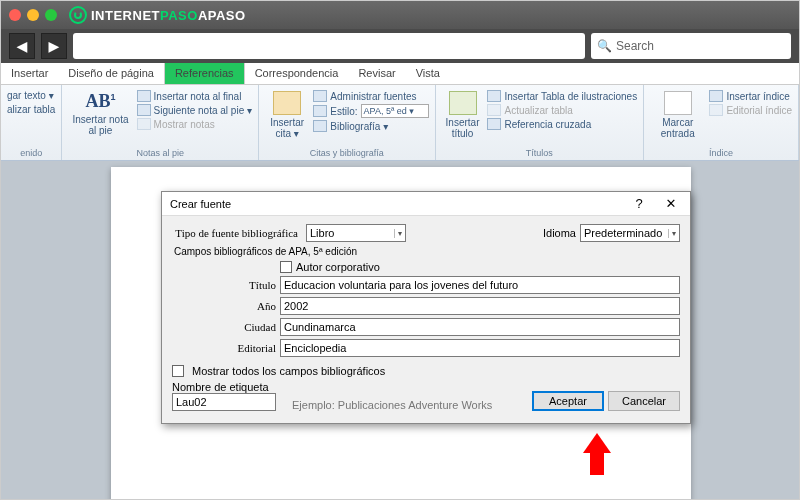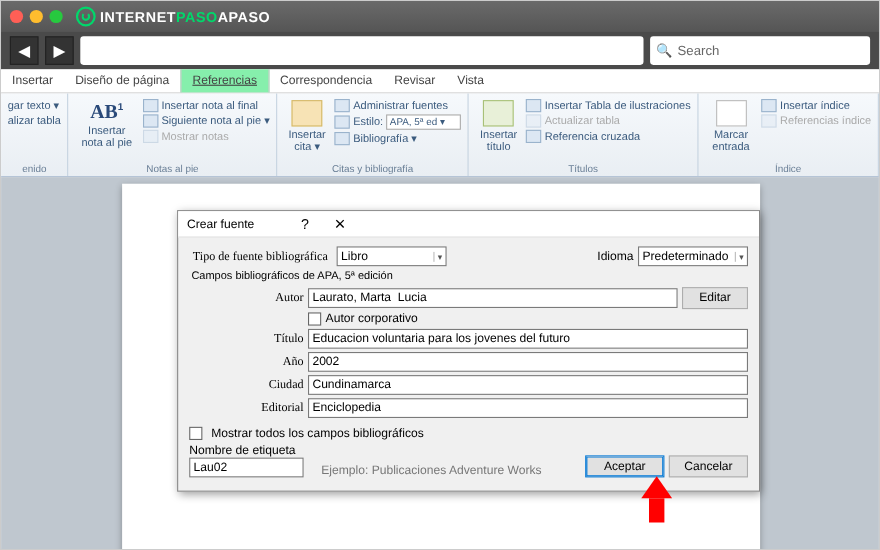--- a/index.html
+++ b/index.html
@@ -16,38 +16,38 @@
 .logo-text { color: #fff; font-weight: bold; font-size: 13px; letter-spacing: 0.5px; }
 .logo-text .g { color: #00d86b; }
 .navbar { height: 34px; display: flex; align-items: center; padding: 4px 8px; gap: 6px; background: #4a4a4a; }
 .navbtn { width: 26px; height: 26px; background: #333; border: 1px solid #222; color: #fff; display: flex; align-items: center; justify-content: center; font-size: 14px; }
 .urlbar { flex: 1; height: 26px; background: #fff; border-radius: 3px; }
 .searchbar { width: 200px; height: 26px; background: #fff; border-radius: 3px; display: flex; align-items: center; padding: 0 6px; color: #666; font-size: 12px; gap: 4px; }
 
 
 .ribbon-tabs { height: 22px; background: #fff; display: flex; border-bottom: 1px solid #ccc; font-size: 11px; }
 .rtab { padding: 4px 10px; color: #444; cursor: pointer; }
-.rtab.active { background: #86efac; border: 1px solid #ccc; border-bottom: none; border-top: none; text-decoration: underline; }
+.rtab.active { background: #22c55e; border: 1px solid #ccc; border-bottom: none; border-top: none; }
 .ribbon { height: 76px; background: linear-gradient(#f6f9fc,#e9eef3); display: flex; border-bottom: 1px solid #b5c4d6; font-size: 10px; color: #3b5b7e; }
 .rgroup { border-right: 1px solid #c6d3e0; padding: 4px 6px 2px; display: flex; flex-direction: column; justify-content: space-between; }
 .rgroup-body { display: flex; gap: 4px; align-items: flex-start; }
 .rgroup-label { text-align: center; font-size: 9px; color: #6a7f96; padding-top: 2px; }
 .vbtn { display: flex; flex-direction: column; align-items: center; gap: 2px; padding: 2px 4px; }
 .vbtn .ic { width: 28px; height: 24px; background: #f7e3b5; border: 1px solid #d4b96a; position: relative; }
 .smallrow { display: flex; align-items: center; gap: 3px; white-space: nowrap; padding: 1px 0; }
 .smic { width: 14px; height: 12px; background: #dce7f3; border: 1px solid #9ab3cc; }
 .stylefield { width: 68px; height: 14px; background: #fff; border: 1px solid #aaa; font-size: 9px; padding: 0 2px; display: inline-flex; align-items: center; }
 
 
 .docarea { position: relative; height: 340px; background: #bfc7cf; overflow: hidden; }
 .page { position: absolute; left: 110px; top: 6px; width: 580px; height: 400px; background: #fff; box-shadow: 0 2px 6px rgba(0,0,0,0.3); }
 
 
 .dialog { position: absolute; left: 160px; top: 30px; width: 530px; background: #f0f0f0; border: 1px solid #888; box-shadow: 2px 3px 8px rgba(0,0,0,0.4); font-size: 11px; color: #000; }
-.dlg-title { height: 24px; display: flex; align-items: center; justify-content: flex-start; padding: 0 4px 0 8px; background: #fff; border-bottom: 1px solid #ddd; gap: 31px; }
+.dlg-title { height: 24px; display: flex; align-items: center; justify-content: space-between; padding: 0 4px 0 8px; background: #fff; border-bottom: 1px solid #ddd; gap: 31px; }
 .dlg-title-right { display: flex; gap: 2px; }
 .dlg-tbtn { width: 30px; height: 20px; display: flex; align-items: center; justify-content: center; font-size: 13px; }
 .dlg-body { padding: 8px 10px; }
 .row { display: flex; align-items: center; margin-bottom: 4px; gap: 4px; }
 .lbl { width: 130px; text-align: right; padding-right: 4px; font-family: Liberation Serif, serif; }
 .sel, .inp { height: 18px; border: 1px solid #7a7a7a; background: #fff; font-size: 11px; padding: 0 3px; }
 .sel { display: flex; align-items: center; justify-content: space-between; }
 .sel .arr { font-size: 8px; color: #555; padding-left: 3px; border-left: 1px solid #bbb; }
 .section-label { font-size: 10px; margin: 4px 0 4px 2px; }
 .fieldrow { display: flex; align-items: center; margin-bottom: 3px; }
@@ -186,21 +186,21 @@
           <div class="ic" style="background:#fff;border-color:#bbb"></div>
           <div style="text-align:center;line-height:1.1">Marcar entrada</div>
         </div>
       <div>
         <div class="smallrow">
             <span class="smic"></span>
             <span>Insertar índice</span>
           </div>
         <div class="smallrow" style="color:#aaa">
             <span class="smic" style="opacity:.4"></span>
-            <span>Referencias índice</span>
+            <span>Editorial índice</span>
           </div>
       </div>
     </div>
     <div class="rgroup-label">Índice</div>
   </div>
 </div>
 
 <div class="docarea">
   <div class="page"></div>
 
@@ -222,25 +222,20 @@
         <div style="flex:1"></div>
         <div>Idioma</div>
         <div class="sel" style="width:100px">
             <span>Predeterminado</span>
             <span class="arr">▾</span>
           </div>
       </div>
       <div class="section-label">Campos bibliográficos de APA, 5ª edición</div>
 
       <div class="fieldrow">
-        <div class="lbl">Autor</div>
-        <input class="inp" value="Laurato, Marta  Lucia" style="">
-        <div class="btn" style="margin-left:4px;width:60px">Editar</div>
-      </div>
-      <div class="fieldrow">
         <div class="lbl"></div>
         <span class="checkbox"></span>
         <span style="margin-left:4px">Autor corporativo</span>
       </div>
       <div class="fieldrow">
         <div class="lbl">Título</div>
         <input class="inp" value="Educacion voluntaria para los jovenes del futuro" style="">
       </div>
       <div class="fieldrow">
         <div class="lbl">Año</div>

